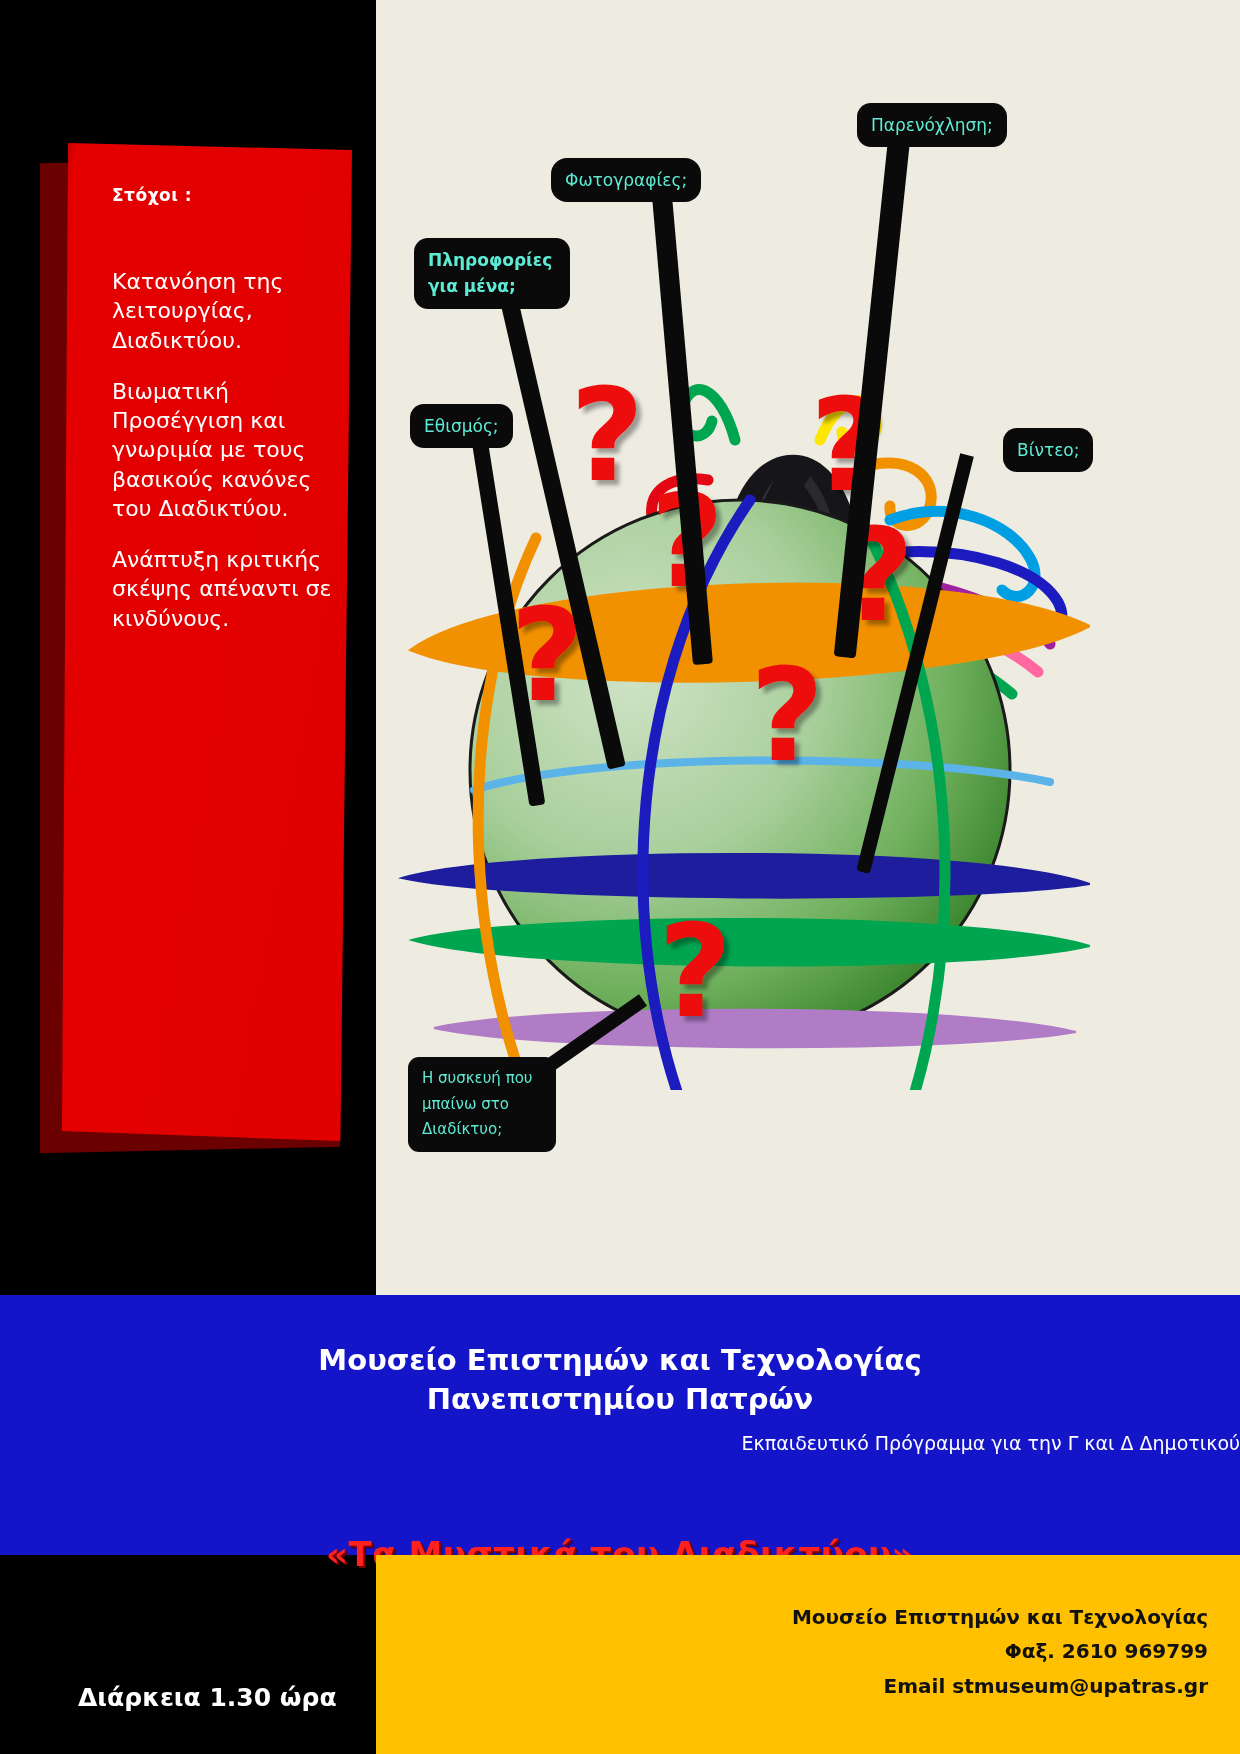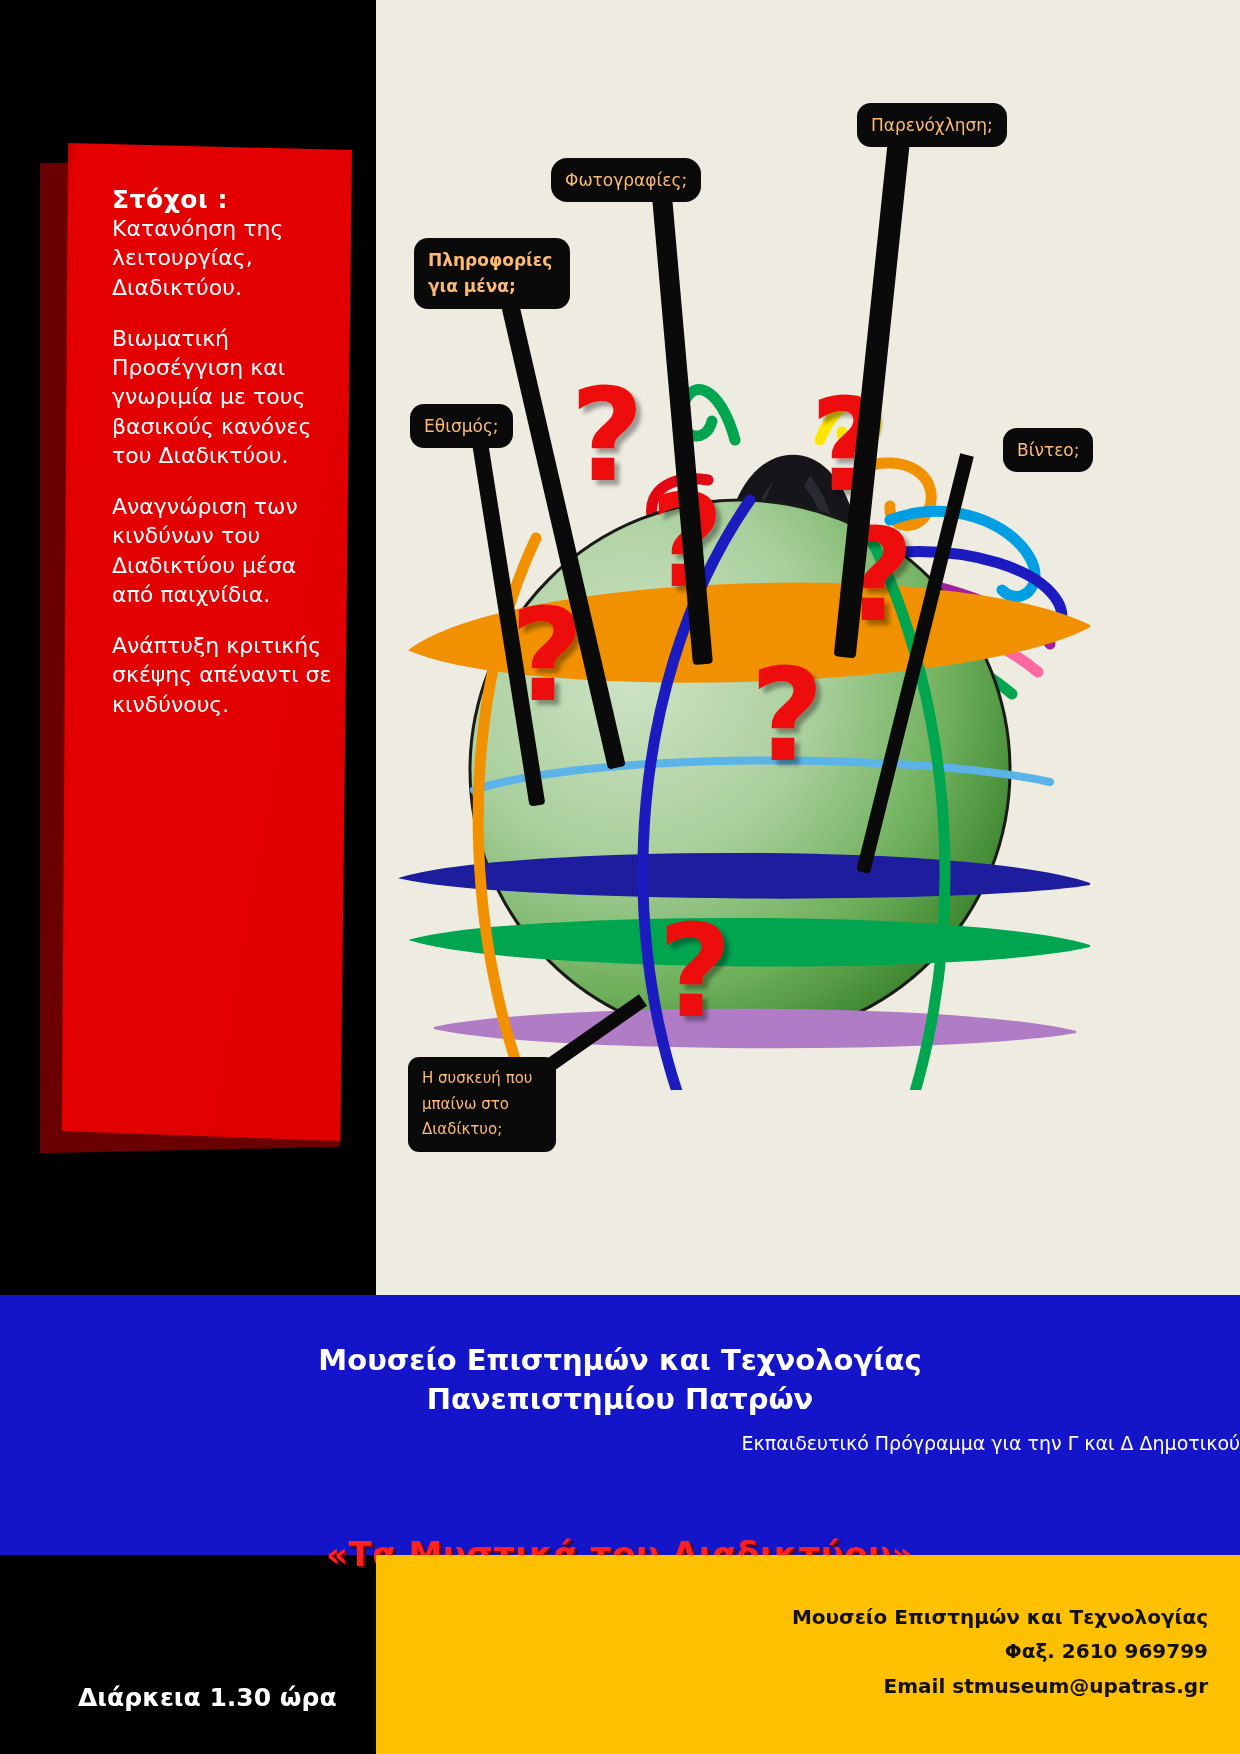--- a/index.html
+++ b/index.html
@@ -59,43 +59,44 @@
     background: linear-gradient(100deg, #b00000 0px, #e40000 16px, #e00000 100%);
     clip-path: polygon(6px 0, 100% 7px, 96% 100%, 0 99%);
   }
   .red-panel-inner {
     position: absolute;
     left: 112px; top: 185px;
     width: 220px;
     color: #ffffff;
   }
   .obj-title {
-    font-size: 25px;
+    font-size: 17px;
     font-weight: bold;
     letter-spacing: .5px;
+    margin-bottom: 62px;
   }
   .obj-item {
     font-size: 22px;
     line-height: 1.33;
     margin-bottom: 22px;
   }
 
   
   .globe-wrap {
     position: absolute;
     left: 390px; top: 290px;
     width: 700px; height: 800px;
   }
   .globe-svg { display: block; }
 
   
   .bubble {
     position: absolute;
     background: #0a0a0a;
-    color: #fdba74;
+    color: #5eead4;
     border-radius: 14px;
     padding: 9px 14px;
     font-size: 17px;
     line-height: 1.55;
     white-space: pre-line;
     z-index: 20;
   }
   .bubble.small { font-size: 15px; line-height: 1.7; }
 
   .stem {
@@ -165,21 +166,20 @@
 
   <div class="bg-black"></div>
   <div class="bg-cream"></div>
 
   <div class="red-shadow"></div>
   <div class="red-panel"></div>
   <div class="red-panel-inner">
     <div class="obj-title">Στόχοι :</div>
     <div class="obj-item">Κατανόηση της λειτουργίας, Διαδικτύου.</div>
     <div class="obj-item">Βιωματική Προσέγγιση και γνωριμία με τους βασικούς κανόνες του Διαδικτύου.</div>
-    <div class="obj-item">Αναγνώριση των  κινδύνων του Διαδικτύου μέσα από παιχνίδια.</div>
     <div class="obj-item">Ανάπτυξη κριτικής σκέψης απέναντι σε κινδύνους.</div>
   </div>
 
   <div class="globe-wrap">
     <svg class="globe-svg" width="700" height="800" viewBox="0 0 700 800">
       <defs>
         <radialGradient id="gball" cx="30%" cy="32%" r="82%">
           <stop offset="0%" stop-color="#cfe3c6"></stop>
           <stop offset="42%" stop-color="#a9cf9c"></stop>
           <stop offset="72%" stop-color="#6fb05c"></stop>

